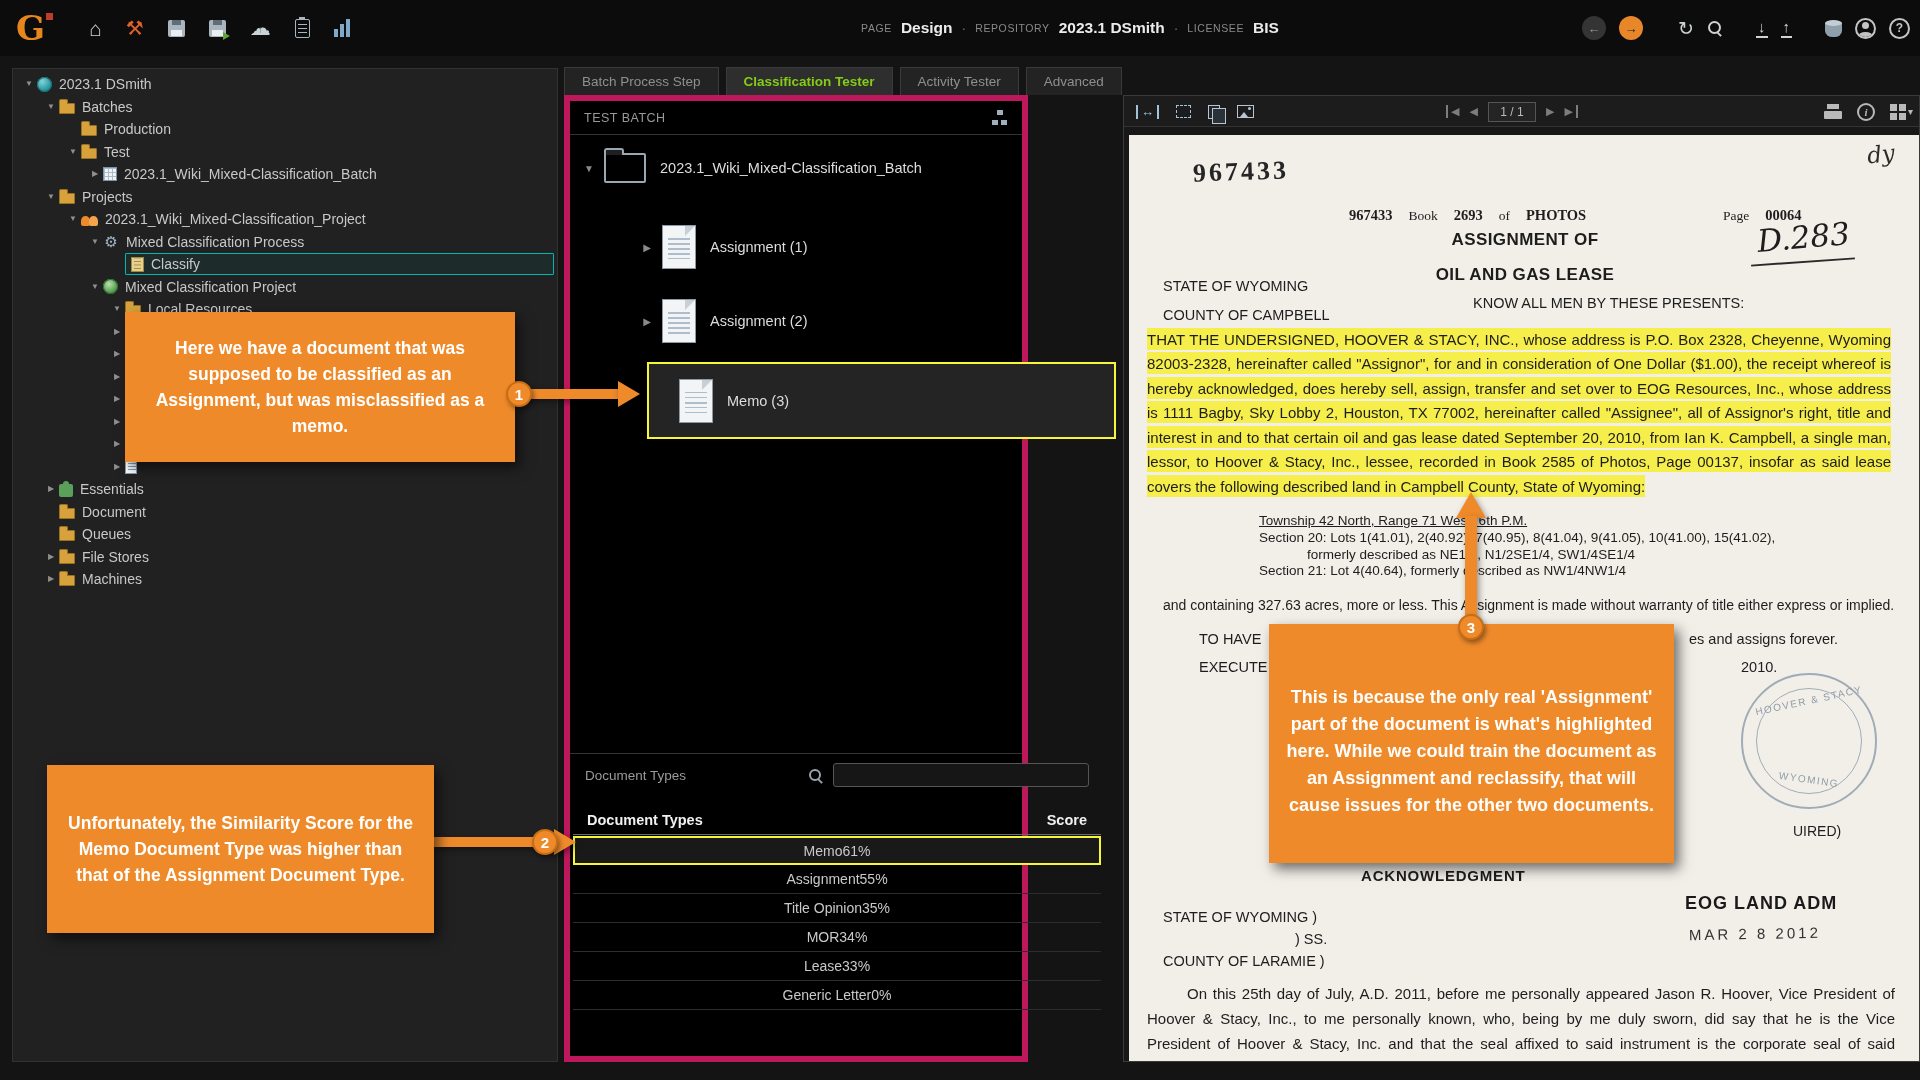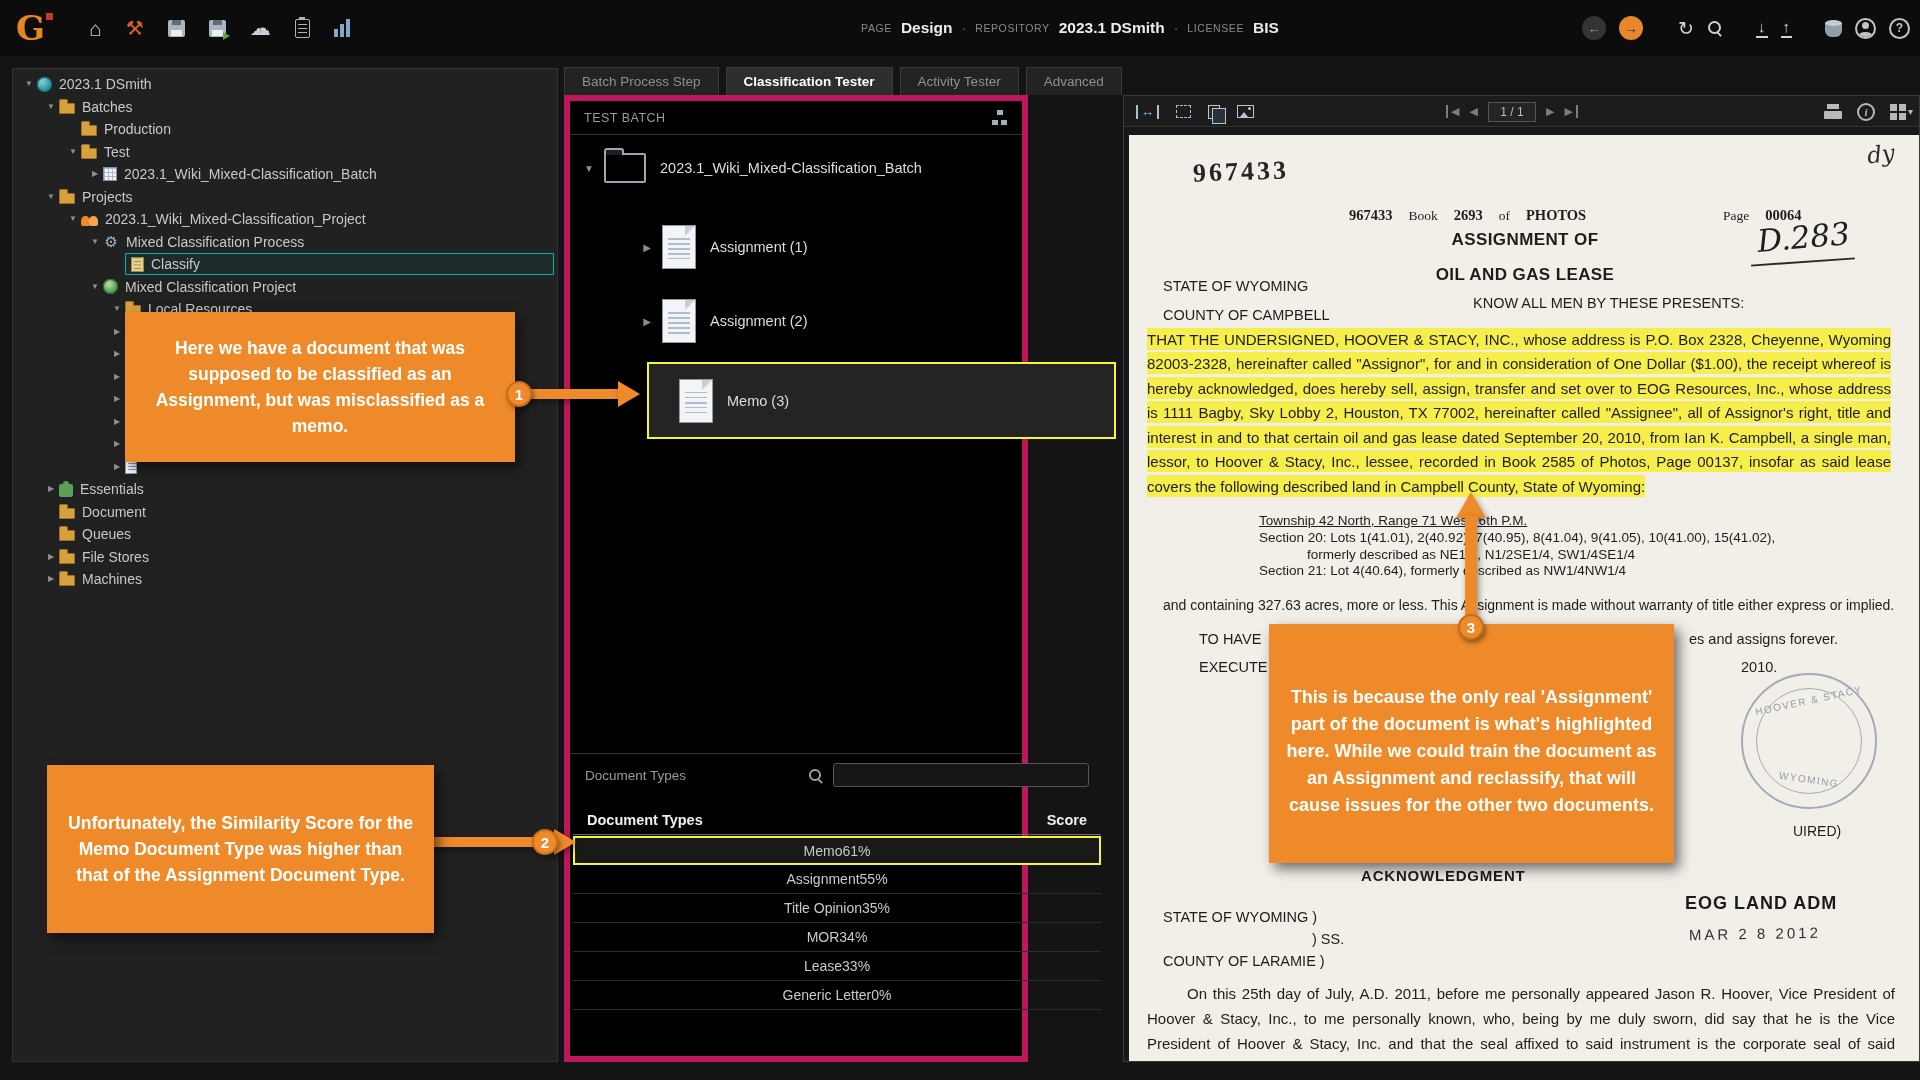--- a/index.html
+++ b/index.html
@@ -65,21 +65,21 @@
 .ic-gear{font-size:15px;line-height:16px;color:#9db4c6;width:16px;text-align:center}
 .ic-classify{width:13px;height:15px;background:#e6d08e;border:1px solid #a08a40;background-image:linear-gradient(#a08a40 1px,transparent 1px);background-size:7px 3.5px;background-position:2px 3px;background-repeat:repeat-y}
 .ic-globe{width:15px;height:15px;border-radius:50%;background:radial-gradient(circle at 40% 35%,#b9e3a9,#3f8b3f 75%);box-shadow:inset 0 0 0 1px #2e6b2e}
 .ic-doc{width:12px;height:15px;background:#fff;border:1px solid #8aa0b5;background-image:repeating-linear-gradient(#7fa3c9 0 1px,transparent 1px 3px);background-size:8px 9px;background-position:2px 3px;background-repeat:no-repeat}
 .ic-puzzle{width:14px;height:13px;background:#5aa05a;border-radius:2px;position:relative;margin-top:3px}
 .ic-puzzle::after{content:"";position:absolute;top:-3px;left:4px;width:6px;height:6px;border-radius:50%;background:#5aa05a}
 
 
 .tabs{position:absolute;left:564px;top:64px;height:31px;display:flex;align-items:flex-end;z-index:2}
 .tab{height:28px;display:flex;align-items:center;padding:0 17px;background:#232323;border:1px solid #3a3a3a;border-bottom:none;color:#8f8f8f;font-size:13.5px;margin-right:7px;cursor:pointer;white-space:nowrap}
-.tab.active{background:#2e2e2e;color:#ffffff;font-weight:bold}
+.tab.active{background:#2e2e2e;color:#84cc16;font-weight:bold}
 
 
 .mp{position:absolute;left:564px;top:95px;width:464px;height:967px;background:#000000;border:6px solid #be185d}
 .tb-head{position:absolute;left:0;top:0;width:100%;height:34px;display:flex;align-items:center;justify-content:space-between;padding:0 14px;border-bottom:1px solid #333;color:#9a9a9a;font-size:12.5px;letter-spacing:.5px}
 .hier{width:17px;height:15px;position:relative;cursor:pointer}
 .hier::before{content:"";position:absolute;top:0;left:6px;width:6px;height:5px;background:#9fb0bd}
 .hier::after{content:"";position:absolute;bottom:0;left:1px;width:6px;height:5px;background:#9fb0bd;box-shadow:9px 0 #9fb0bd}
 .btr{position:absolute;display:flex;align-items:center;cursor:pointer}
 .bex{width:18px;text-align:center;font-size:10px;color:#8a8a8a;flex:none}
 .blbl{color:#ddd;font-size:14.5px;margin-left:14px;white-space:nowrap}
@@ -451,21 +451,21 @@
       <div class="d-line" style="left:612px;top:524px">2010.</div>
       <div class="stamp">
         <span class="st-top">HOOVER &amp; STACY</span>
         <span class="st-bot">WYOMING</span>
       </div>
       <div class="d-line" style="left:664px;top:688px;font-size:14px">UIRED)</div>
       <div class="d-ack" style="left:232px;top:732px">ACKNOWLEDGMENT</div>
       <div class="d-eog1" style="left:556px;top:758px">EOG LAND ADM</div>
       <div class="d-eog2" style="left:560px;top:790px">MAR 2 8 2012</div>
       <div class="d-line" style="left:34px;top:774px">STATE OF WYOMING  )</div>
-      <div class="d-line" style="left:183px;top:796px">)  SS.</div>
+      <div class="d-line" style="left:166px;top:796px">)  SS.</div>
       <div class="d-line" style="left:34px;top:818px">COUNTY OF LARAMIE )</div>
       <div class="d-notary" style="left:18px;top:846px;width:748px">On this 25th day of July, A.D. 2011, before me personally appeared Jason R. Hoover, Vice President of Hoover &amp; Stacy, Inc., to me personally known, who, being by me duly sworn, did say that he is the Vice President of Hoover &amp; Stacy, Inc. and that the seal affixed to said instrument is the corporate seal of said corporation and that said instrument was signed and sealed on behalf of said corporation by authority of its Board of Directors, and said Vice President</div>
     </div>
   </div>
 
   <div class="co" style="left:125px;top:312px;width:390px;height:150px">
     <div class="co-text">Here we have a document that was supposed to be classified as an Assignment, but was misclassified as a memo.</div>
   </div>
   <div class="arr-shaft" style="left:519px;top:389px;width:101px;height:10px"></div>
   <div class="arr-right" style="left:618px;top:381px"></div>

